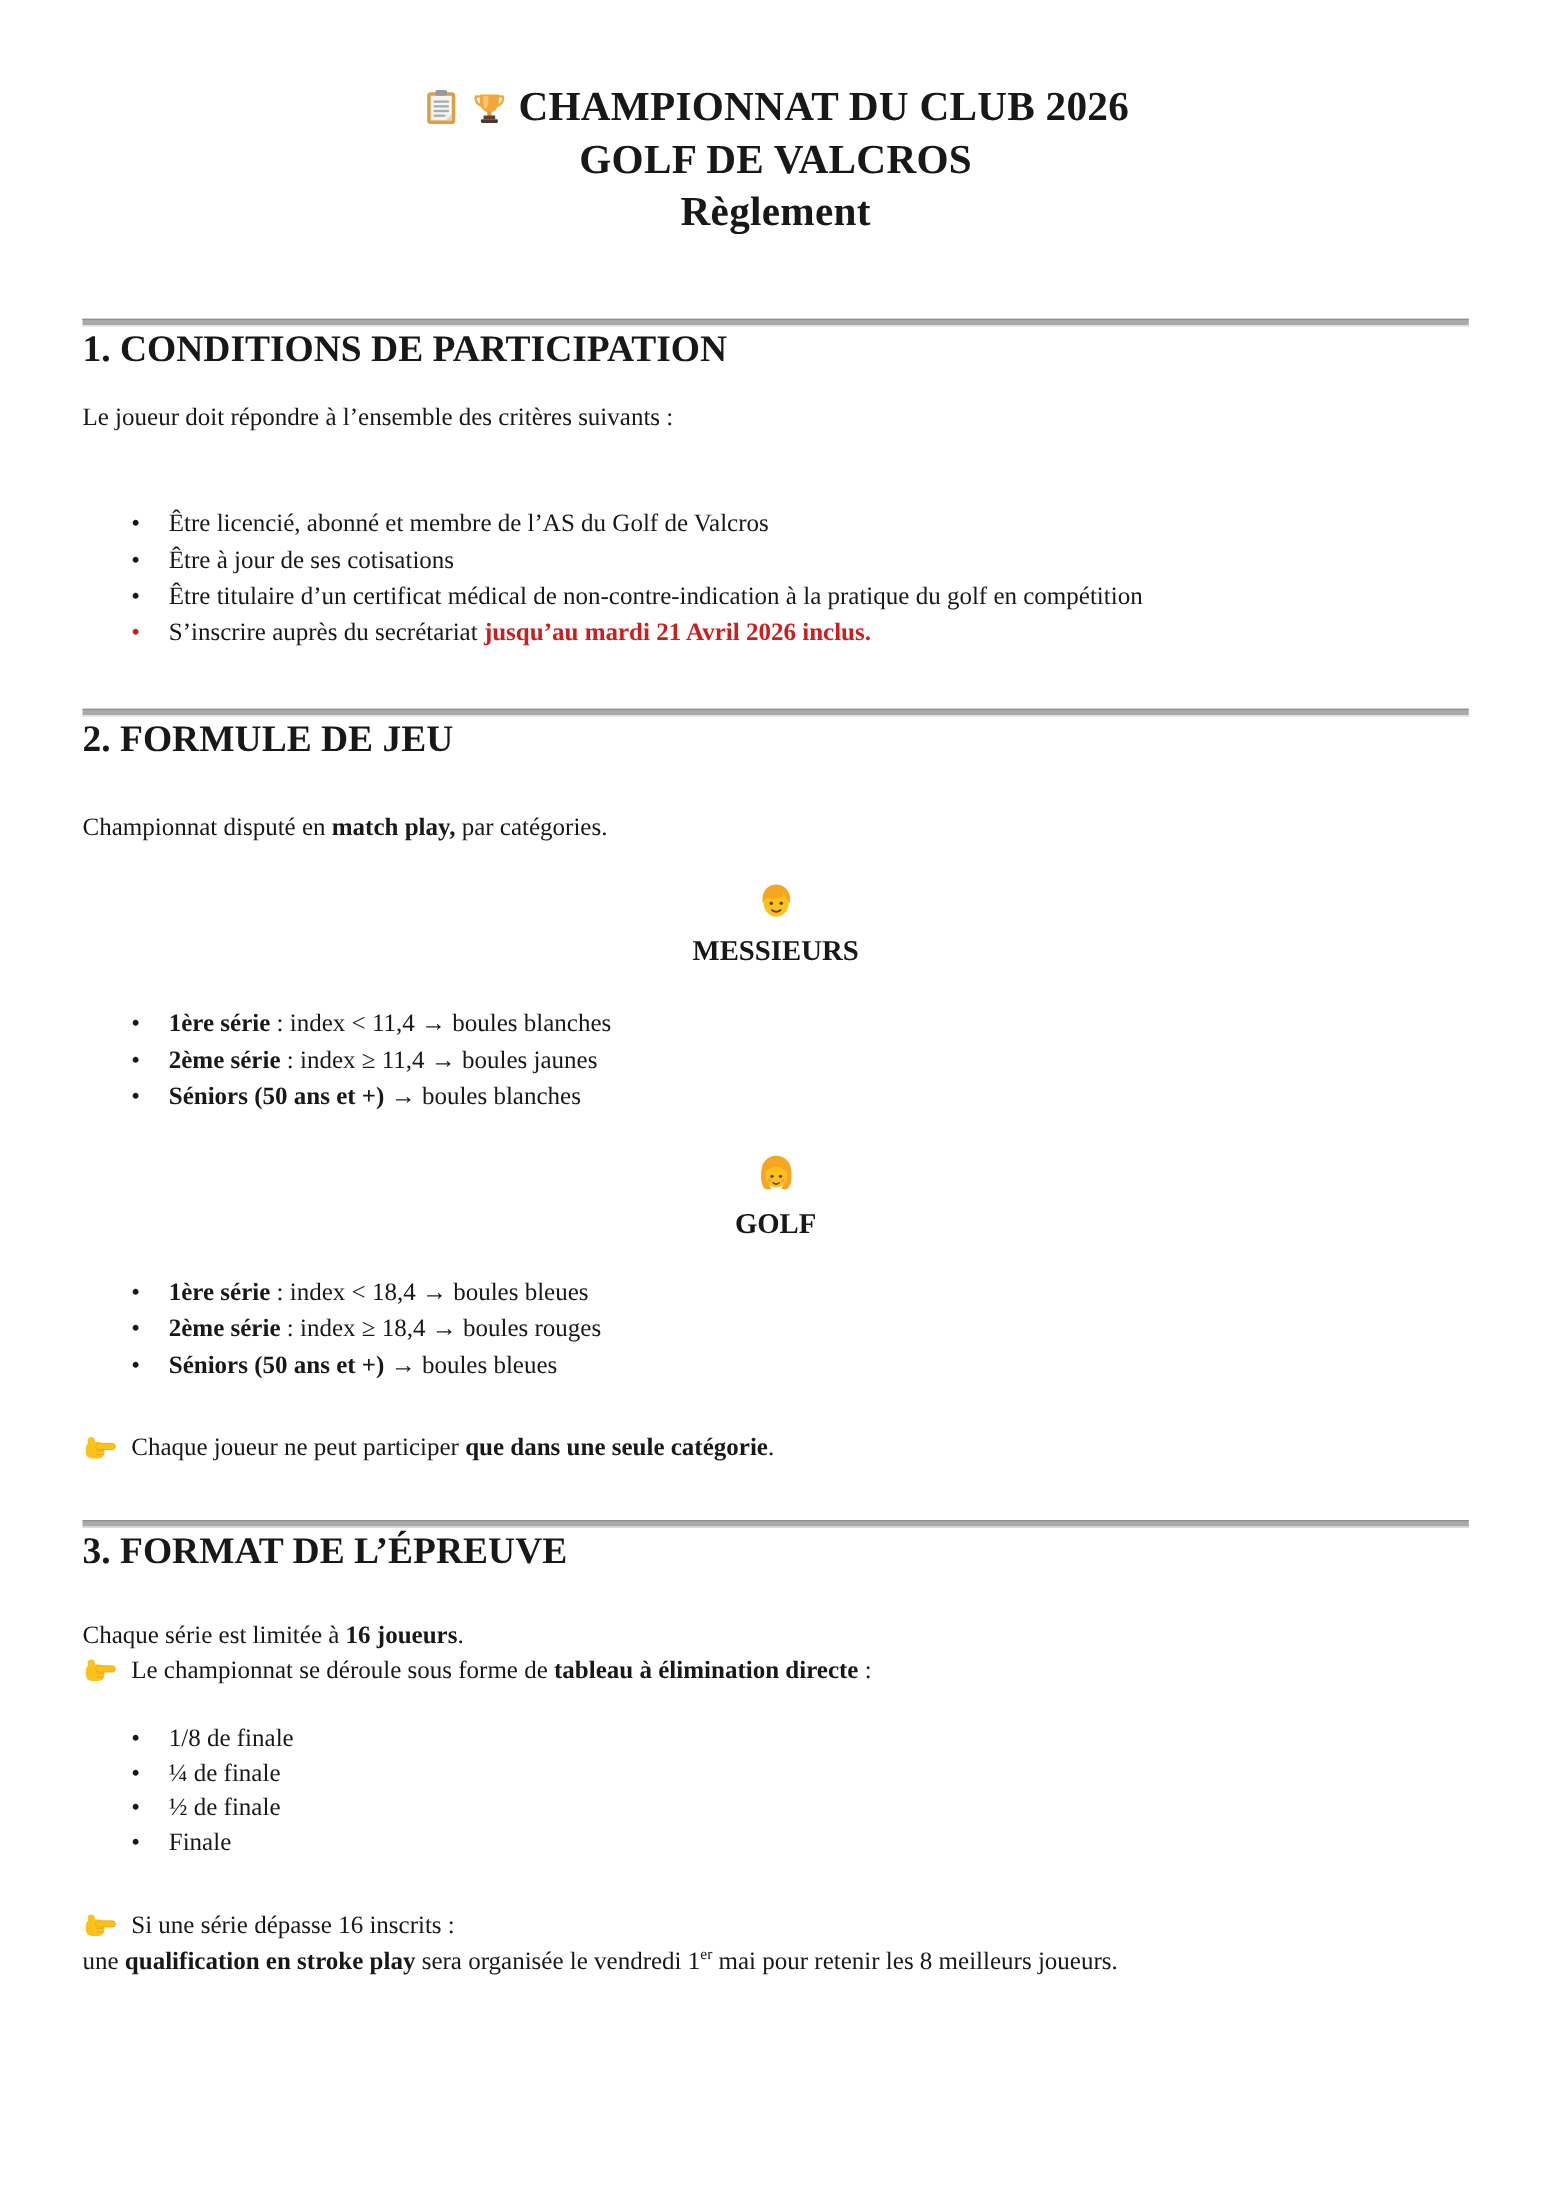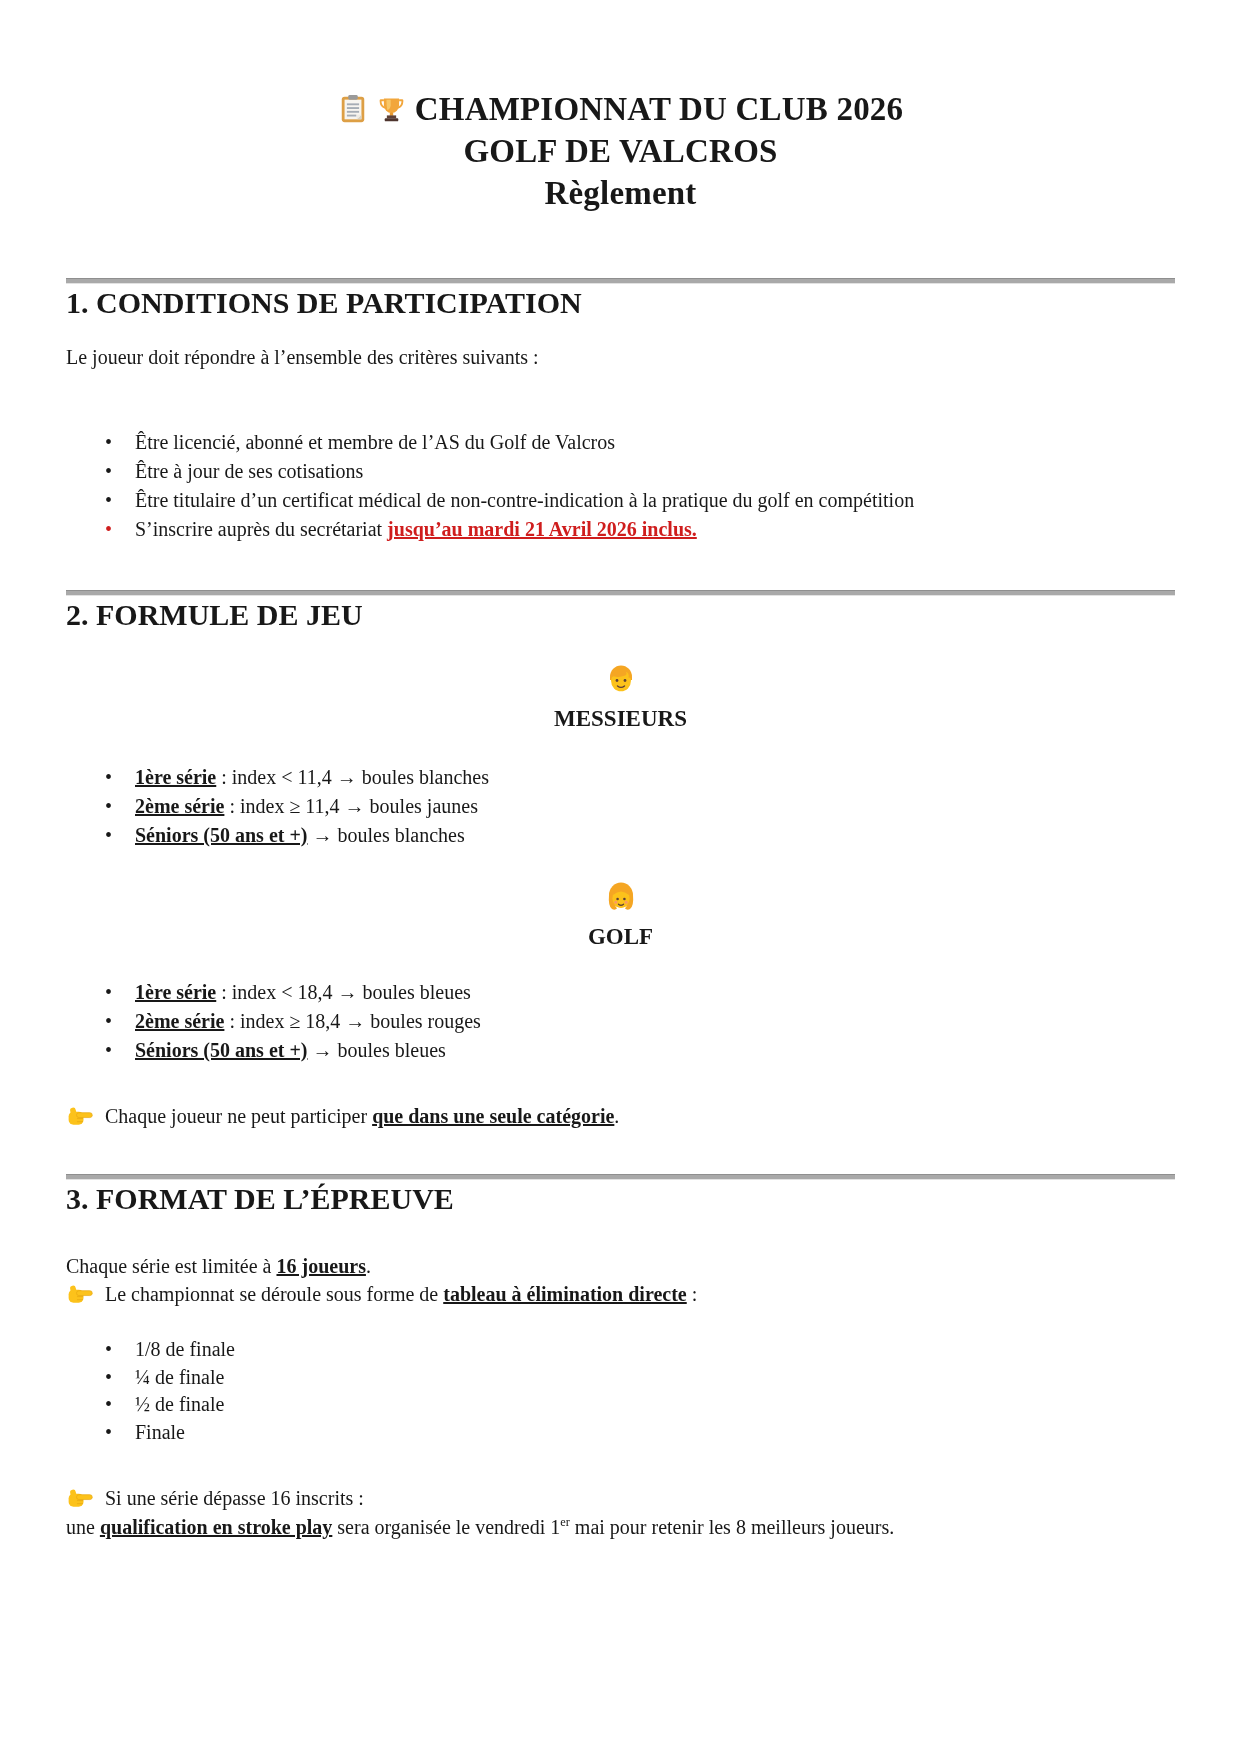--- a/index.html
+++ b/index.html
@@ -2,21 +2,21 @@
 <html lang="fr" style="--red: #cf1d1d;"><head>
 <meta charset="utf-8">
 <style>
   html,body{margin:0;padding:0;background:#ffffff;}
   body{
     width:1241px;min-height:1755px;
     font-family:"Liberation Serif","DejaVu Serif",serif;
     color:#181818;
     position:relative;
   }
-  .page{padding:88px 66px 40px 66px;}
+  .page{padding:65px 66px 40px 66px;}
   
   .title-block{text-align:center;}
   .title-line{font-size:33px;font-weight:bold;line-height:42px;letter-spacing:.2px;}
   .title-line-1{display:flex;align-items:center;justify-content:center;gap:10px;}
   .title-icon{display:inline-flex;}
   
   .divider{height:4px;background:#a9a9a9;border-bottom:1px solid #e2e2e2;border-top:1px solid #8f8f8f;}
   .divider-1{margin-top:64px;}
   .divider-2{margin-top:46px;}
   .divider-3{margin-top:44px;}
@@ -35,21 +35,21 @@
   .para-3{margin-top:34px;}
   ul{list-style:none;margin:0;padding:0 0 0 39px;}
   li{position:relative;padding-left:30px;font-size:20px;line-height:29px;}
   .list-1{margin-top:57px;}
   .list-m{margin-top:31px;}
   .list-d{margin-top:28px;}
   .list-f{margin-top:28px;}
   .list-f li{line-height:27.5px;}
   .dot{position:absolute;left:0;top:0;}
   .dot.red{color:var(--red,#cf1d1d);}
-  .b{font-weight:bold;text-decoration:underline;}
+  .b{font-weight:bold;}
   .red{color:var(--red,#cf1d1d);}
   sup{font-size:0.62em;line-height:0;}
   
   .handline{display:flex;align-items:center;gap:11px;font-size:20px;line-height:28px;}
   .hand-1{margin-top:37px;}
   .hand-2{text-align:right;}
   .hand-3{margin-top:38px;}
   .cont-line{margin-top:1px;}
   .icon{display:inline-flex;flex:0 0 auto;}
 </style>
@@ -136,20 +136,21 @@
   <ul class="list-1">
     <li><span class="dot">•</span><span><span>Être licencié, abonné et membre de l’AS du Golf de Valcros</span></span></li>
     <li><span class="dot">•</span><span><span>Être à jour de ses cotisations</span></span></li>
     <li><span class="dot">•</span><span><span>Être titulaire d’un certificat médical de non-contre-indication à la pratique du golf en compétition</span></span></li>
     <li><span class="dot red">•</span><span><span>S’inscrire auprès du secrétariat </span><span class="b red">jusqu’au mardi 21 Avril 2026 inclus.</span></span></li>
   </ul>
 
   <div class="divider divider-2"></div>
 
   <h2 class="sec sec-2">2. FORMULE DE JEU</h2>
+  <p class="para-2"><span>Championnat disputé en </span><span class="b">match play,</span><span> par catégories.</span></p>
 
   <div class="subhead subhead-messieurs">
     <span class="icon">
         <svg width="32" height="32" viewBox="0 0 32 32">
           <use href="#svg-man"></use>
         </svg>
       </span>
     <span>MESSIEURS</span>
   </div>
   <ul class="list-m">

